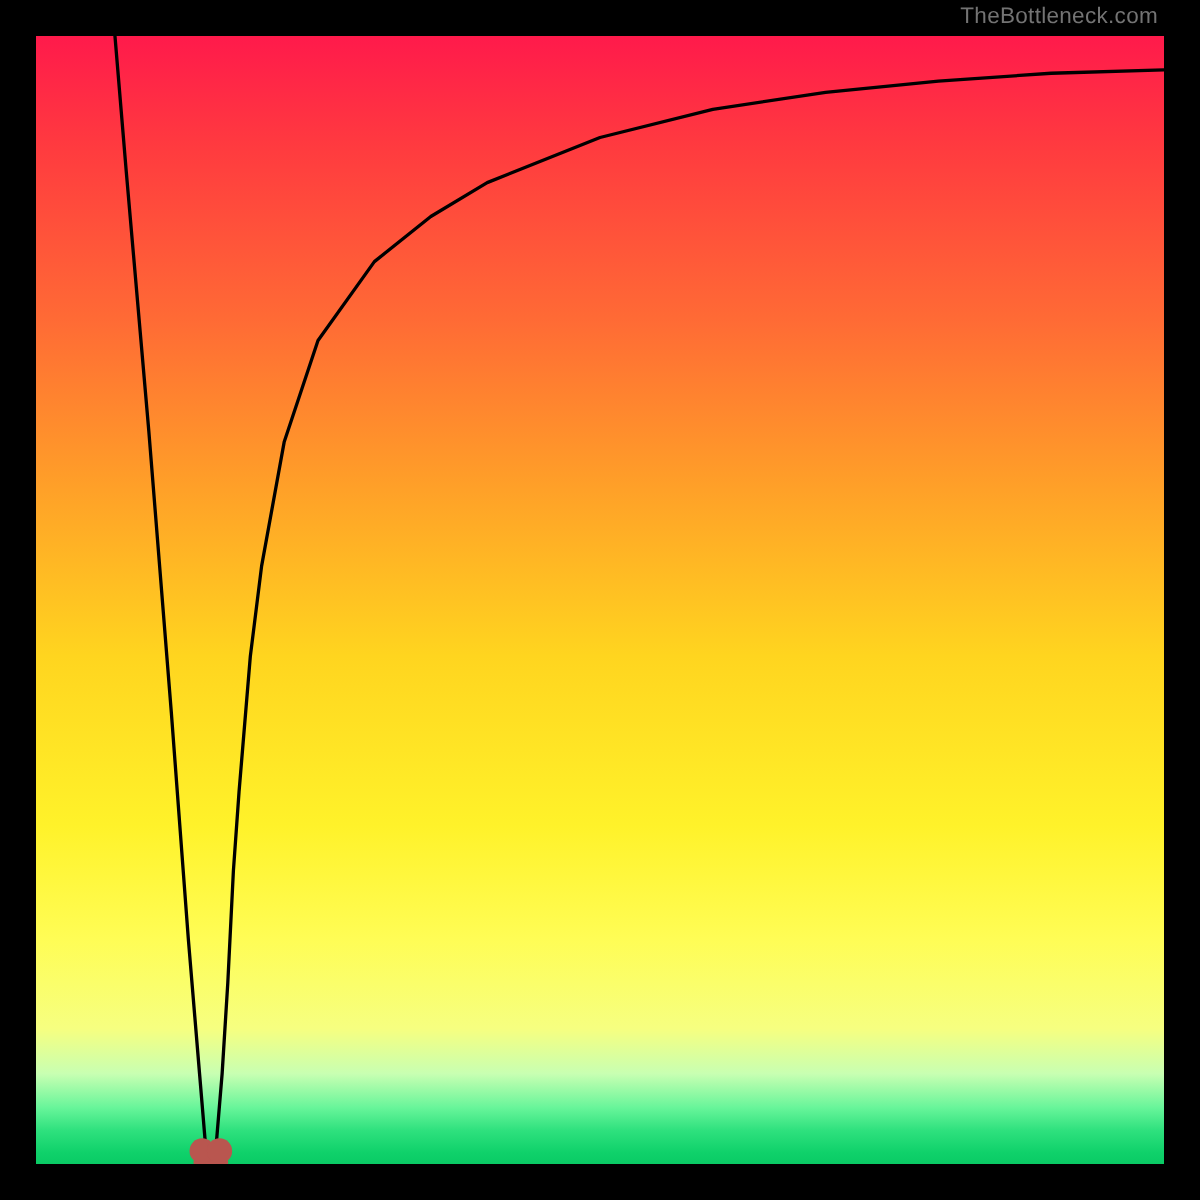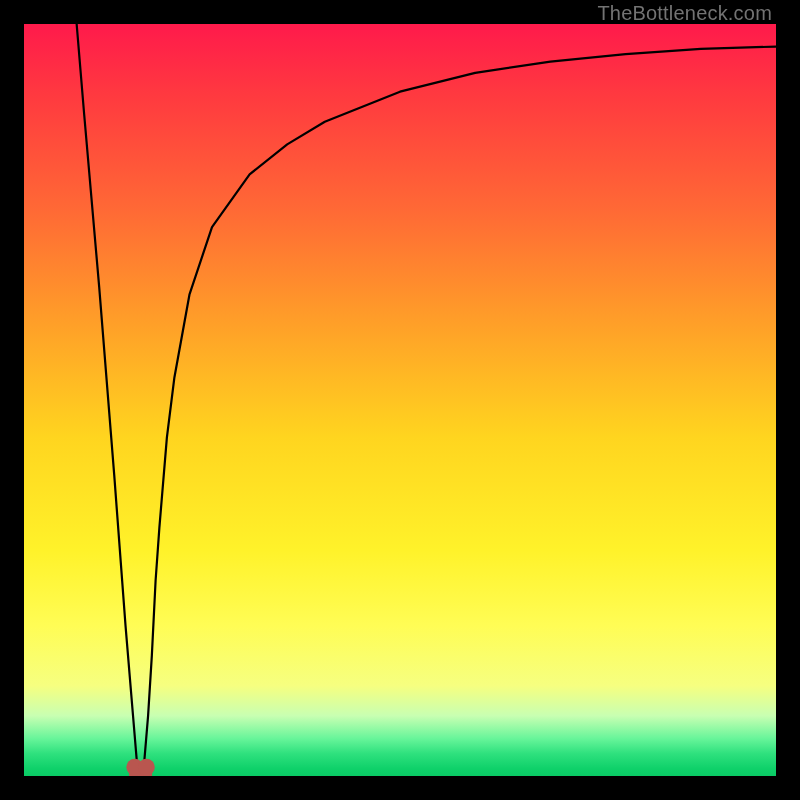--- a/index.html
+++ b/index.html
@@ -42,21 +42,21 @@
       #2fe17e 97%,
       #0fd16a 99%,
       #0acb65 100%
     );
   }
   .watermark {
     position: absolute;
     top: 2px;
     right: 28px;
     color: #737373;
-    font-size: 20px;
+    font-size: 15px;
     font-weight: 500;
     letter-spacing: 0.2px;
     user-select: none;
   }
   svg.curve {
     position: absolute;
     inset: 0;
   }
 </style>
 </head>

